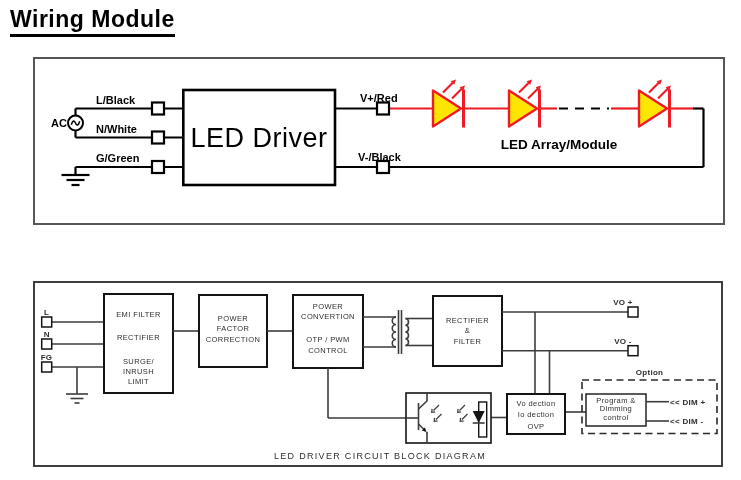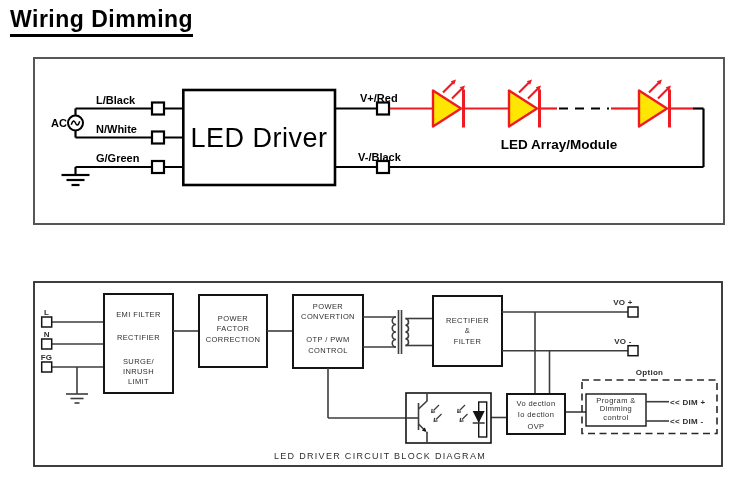--- a/index.html
+++ b/index.html
@@ -44,21 +44,21 @@
   .cap{font-size:9px;fill:#2E2E2E;letter-spacing:1.3px;}
   .coil{fill:none;stroke:var(--gray_line);stroke-width:1.6;}
   .oray{stroke:var(--gray_line);stroke-width:1.2;fill:none;}
   .diode{fill:#141414;}
 </style>
 </head>
 <body>
 
 <div id="stage">
 
-  <h1 id="title">Wiring Dimming</h1>
+  <h1 id="title">Wiring Module</h1>
 
   <svg id="panel1" width="692" height="168" viewBox="0 0 692 168">
     <defs>
       <g id="ray" class="ray">
         <line x1="0" y1="0" x2="10" y2="-10"></line>
         <polygon points="13,-13 11.2,-7.7 7.7,-11.2"></polygon>
       </g>
       <g id="led">
         <use href="#ray" x="0" y="0" transform="translate(10,-16)"></use>
         <use href="#ray" x="0" y="0" transform="translate(19,-10)"></use>

